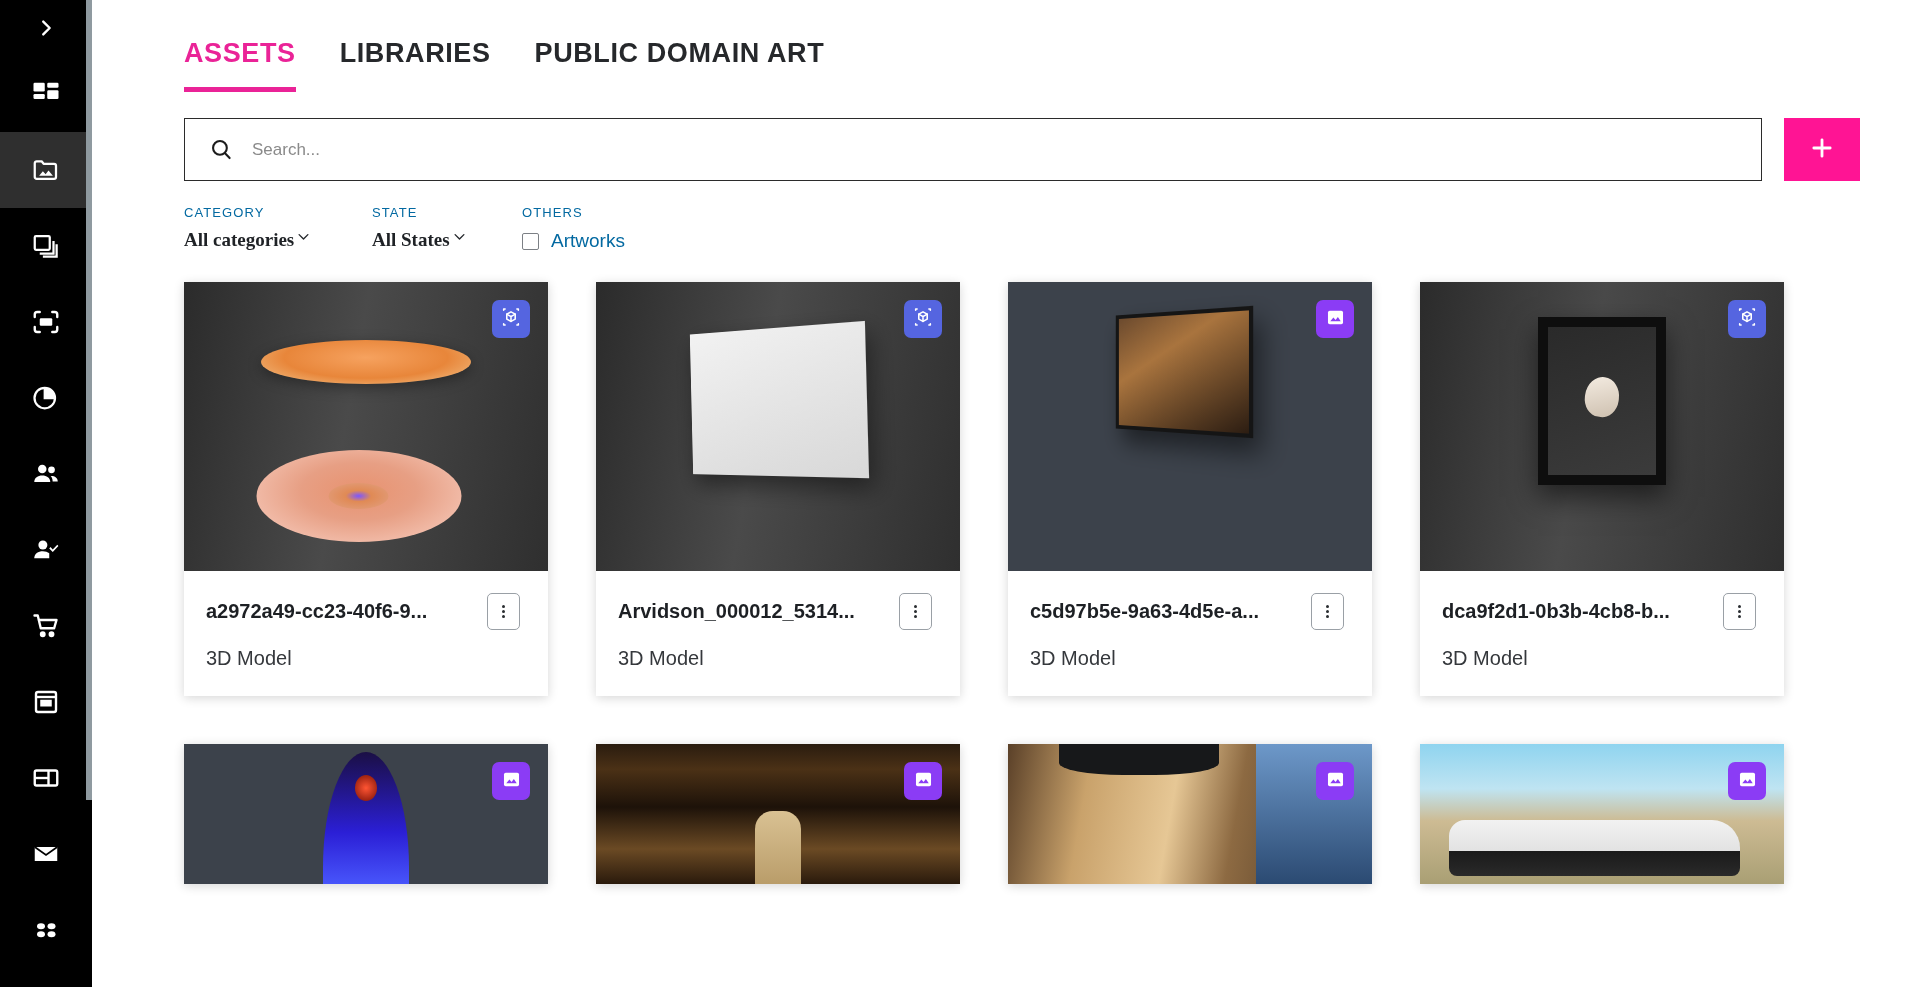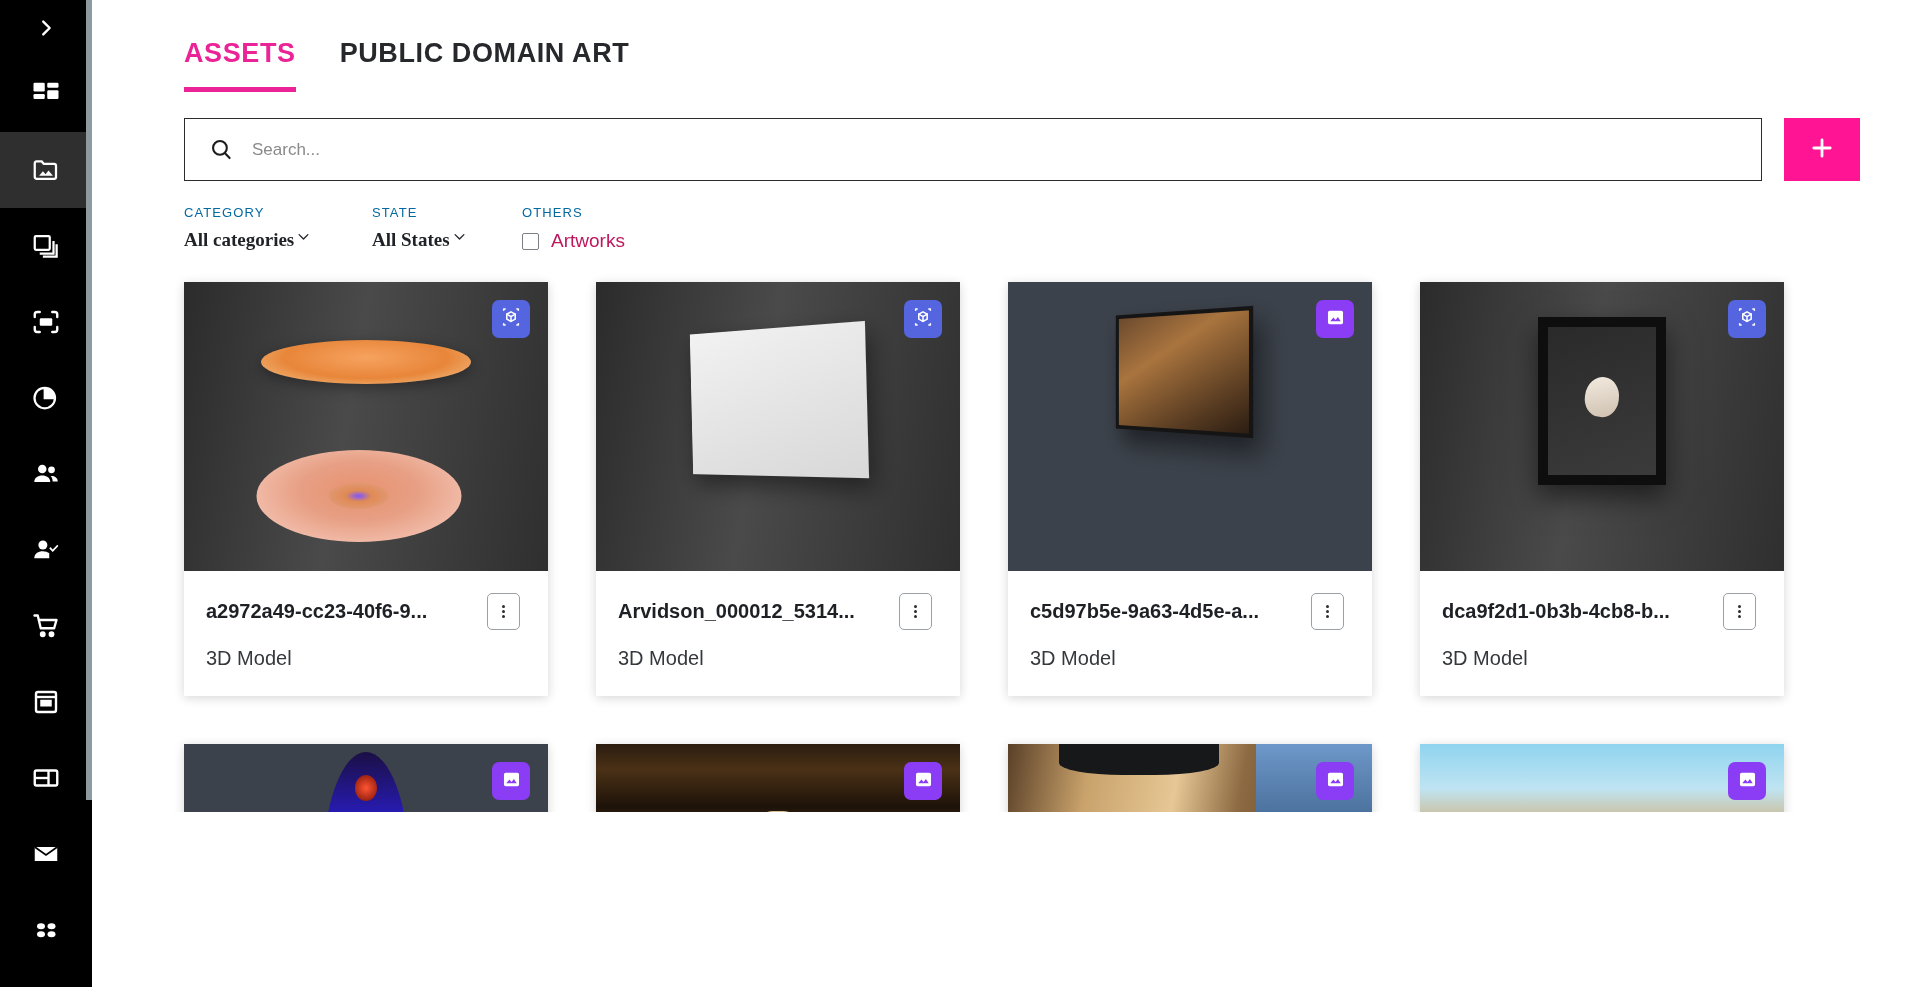--- a/index.html
+++ b/index.html
@@ -36,21 +36,21 @@
   .sidebar-item svg, .sidebar-toggle svg { display: block; }
   .sidebar-scroll {
     position: absolute; right: 0; top: 0;
     width: 6px; height: 800px;
     background: #8f9aa0;
   }
 
   
   .main {
     flex: 1 1 auto;
-    height: 812px;
+    height: 987px;
     background: #ffffff;
     position: relative;
     overflow: hidden;
   }
 
   
   .tabs {
     display: flex;
     align-items: flex-end;
     gap: 44px;
@@ -143,21 +143,21 @@
     display: flex; align-items: center; gap: 12px;
     cursor: pointer;
     margin-top: 1px;
   }
   .checkbox {
     width: 17px; height: 17px;
     border: 1.6px solid #7c8085;
     border-radius: 2px;
     background: #fff;
   }
-  .checkbox-label { font-size: 19px; color: #be185d; }
+  .checkbox-label { font-size: 19px; color: #0369a1; }
 
   
   .grid {
     display: grid;
     grid-template-columns: repeat(4, 364px);
     gap: 48px 48px;
     margin-left: 92px;
     margin-top: 30px;
     padding-bottom: 40px;
   }
@@ -457,20 +457,21 @@
       </span>
     </div>
 
     <div class="sidebar-scroll"></div>
   </nav>
 
   <main class="main">
 
     <div class="tabs">
       <div class="tab active">ASSETS</div>
+      <div class="tab">LIBRARIES</div>
       <div class="tab">PUBLIC DOMAIN ART</div>
     </div>
 
     <div class="search-row">
       <div class="search-box">
         <span class="search-icon">
           <svg width="25" height="25" viewBox="0 0 24 24" fill="none" stroke="#1c1c1c" stroke-width="2" stroke-linecap="round">
               <circle cx="10.5" cy="10.5" r="6.6"></circle>
               <path d="M15.4 15.6l4.4 4.6"></path>
             </svg>

